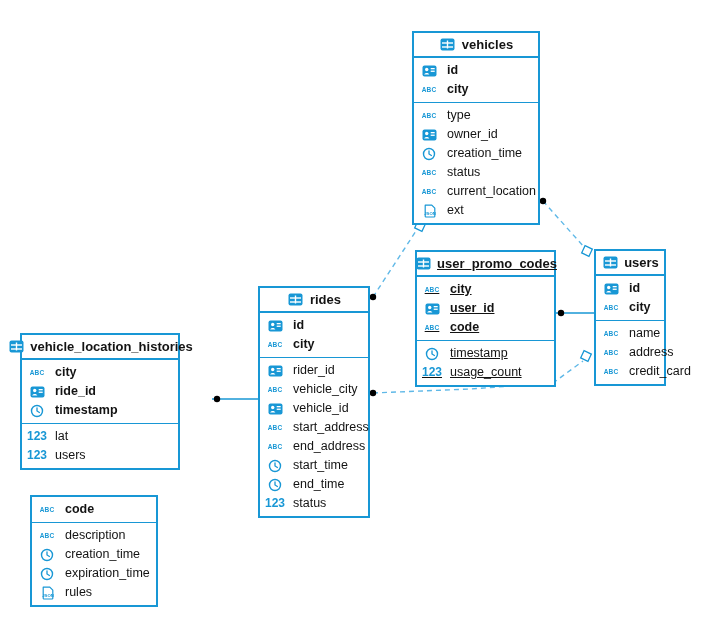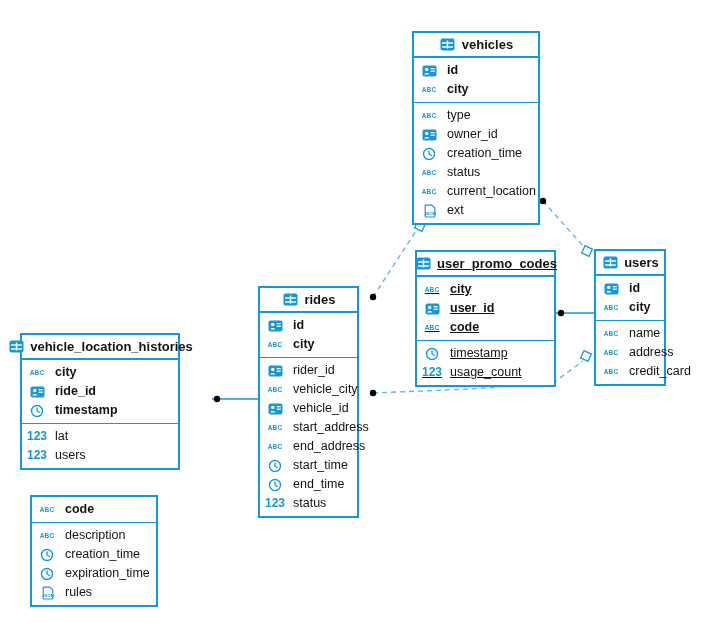--- a/index.html
+++ b/index.html
@@ -270,21 +270,21 @@
         </div>
         <div class="row">
           <span class="icw">
             <span class="ticon">ABC</span>
           </span>
           <span class="fname">credit_card</span>
         </div>
       </div>
     </div>
 
-  <div class="table" style="left:258px;top:286px;width:101px;">
+  <div class="table" style="left:258px;top:286px;width:112px;">
       <div class="thead">
         <span class="icw">
           <svg width="15" height="13" viewBox="0 0 15 13">
             <rect x="0.5" y="0.5" width="14" height="12" rx="2" fill="var(--accent)"></rect>
             <line x1="2" y1="5" x2="13" y2="5" stroke="#fff" stroke-width="1.4"></line>
             <line x1="2" y1="9" x2="13" y2="9" stroke="#fff" stroke-width="1.4"></line>
             <line x1="7.5" y1="2.5" x2="7.5" y2="10.5" stroke="#fff" stroke-width="1.4"></line>
           </svg>
         </span>
         <span>rides</span>

